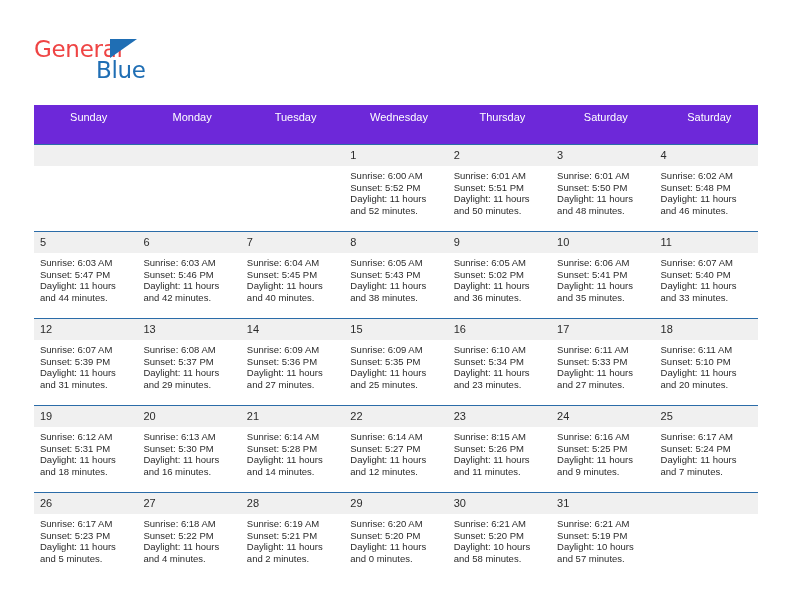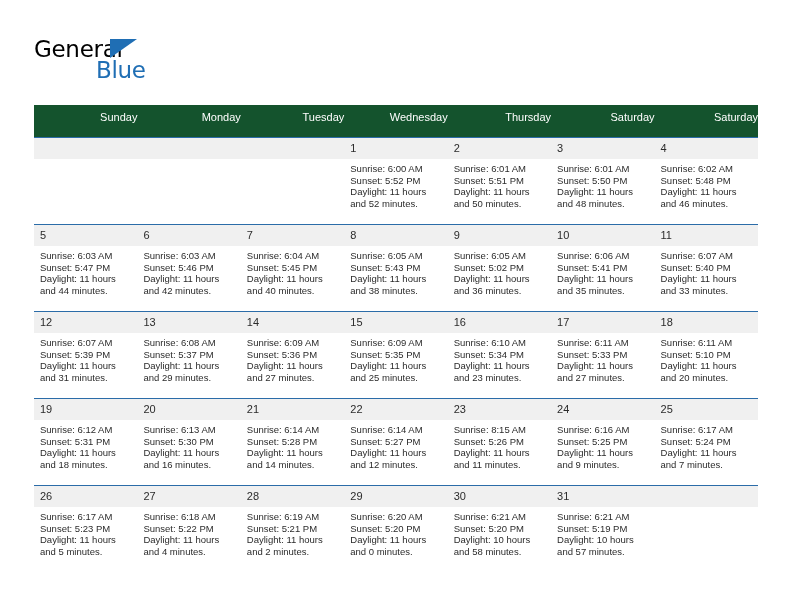--- a/index.html
+++ b/index.html
@@ -35,21 +35,21 @@
     top: 8px;
     width: 200px;
     height: 56px;
   }
   .logo-general {
     position: absolute;
     left: 0;
     top: 0;
     font-size: 23px;
     letter-spacing: -0.3px;
-    color: #000000;
+    color: #ef4444;
     font-family: "DejaVu Sans", sans-serif;
     font-weight: 400;
   }
   .logo-triangle {
     position: absolute;
     left: 76px;
     top: 3px;
     width: 0;
     height: 0;
     border-left: 27px solid #1f6eb4;
@@ -91,26 +91,26 @@
   
   .calendar {
     position: absolute;
     left: 34px;
     top: 105px;
     width: 724px;
     border-collapse: collapse;
     table-layout: fixed;
   }
   .calendar th {
-    background: #14532d;
+    background: #6d28d9;
     color: #ffffff;
     font-size: 11px;
     font-weight: 400;
-    text-align: right;
-    padding: 5px 0 13px 6px;
+    text-align: center;
+    padding: 5px 0 20px 6px;
     height: 14px;
     font-family: "Liberation Sans", sans-serif;
   }
   .calendar td {
     vertical-align: top;
     padding: 0;
     border-top: 1.4px solid #2b6ca8;
     width: 103.42px;
     height: 86px;
   }

